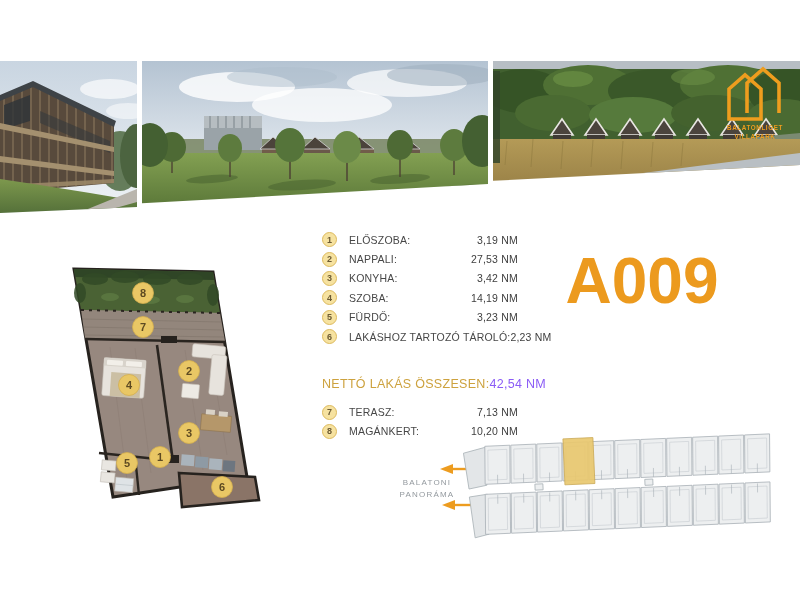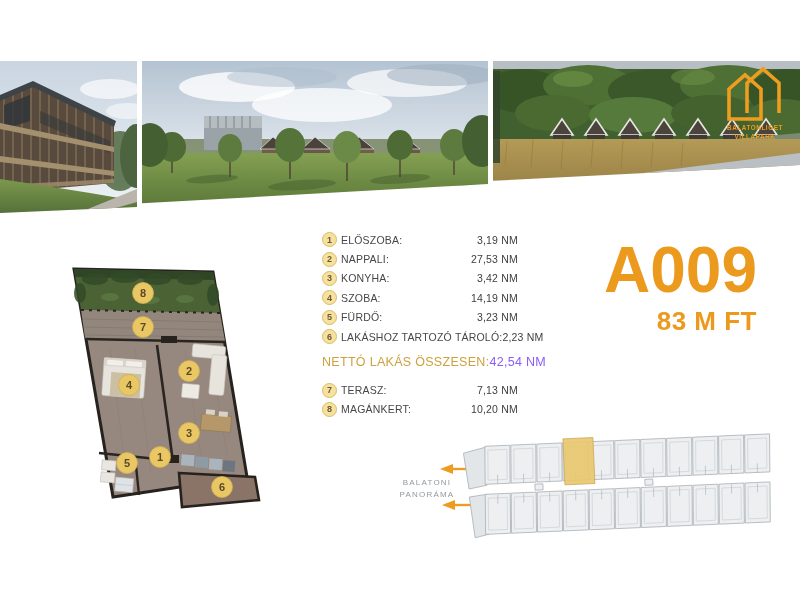--- a/index.html
+++ b/index.html
@@ -21,28 +21,28 @@
   
   .room-table{position:absolute;left:322px;top:230px;width:196px;}
   .room-row{display:flex;align-items:center;height:19.4px;}
   .badge{
     width:15px;height:15px;border-radius:50%;
     background:#F6E2A0;border:1px solid #DDBA5E;
     color:#6B5A33;font-size:9px;font-weight:bold;
     display:flex;align-items:center;justify-content:center;
     flex:0 0 auto;box-sizing:border-box;
   }
-  .room-label{margin-left:4px;font-size:10.5px;color:#474747;letter-spacing:.2px;white-space:nowrap;}
+  .room-label{margin-left:12px;font-size:10.5px;color:#474747;letter-spacing:.2px;white-space:nowrap;}
   .room-value{margin-left:auto;font-size:10.5px;color:#3E3E3E;letter-spacing:.2px;white-space:nowrap;text-align:center;}
-  .total-row{display:flex;align-items:center;margin:5px 0 7px 0;height:22px;}
+  .total-row{display:flex;align-items:center;margin:27px 0 7px 0;height:22px;}
   .total-label{font-size:12.5px;color:#CDA23E;letter-spacing:.3px;white-space:nowrap;}
   .total-value{margin-left:auto;font-size:12.5px;color:#8b5cf6;letter-spacing:.3px;white-space:nowrap;}
 
   
-  .unit-block{position:absolute;right:43px;top:240px;width:230px;text-align:right;}
+  .unit-block{position:absolute;right:43px;top:251px;width:230px;text-align:center;}
   .unit-code{font-size:64px;font-weight:800;line-height:.95;color:#EC9A1E;letter-spacing:0;}
   .price-label{margin-top:12px;font-size:19px;font-weight:700;color:#3B3E42;letter-spacing:.5px;}
   .price-value{margin-top:5px;font-size:26px;font-weight:800;color:#EC9A1E;letter-spacing:.5px;}
 
   
   #floorplan{left:55px;top:255px;width:230px;height:265px;}
   .fp-badge circle{fill:#E9C765;stroke:#D4AF4E;stroke-width:.8;}
   .fp-badge text{fill:#5D4A22;font-size:11px;font-weight:bold;text-anchor:middle;}
 
   
@@ -387,21 +387,20 @@
   </div>
   <div class="room-row">
     <span class="badge">8</span>
     <span class="room-label">MAGÁNKERT:</span>
     <span class="room-value">10,20 NM</span>
   </div>
 </div>
 
 <div class="unit-block">
   <div class="unit-code">A009</div>
-  <div class="price-value">83 M FT</div>
 </div>
 
 <svg id="siteplan" class="abs" viewBox="0 0 400 115">
   <text class="pan-label" x="32" y="55">BALATONI</text>
   <text class="pan-label" x="32" y="67">PANORÁMA</text>
   <g>
     <line class="pan-arrow" x1="80" y1="39" x2="56" y2="39"></line>
     <polygon class="pan-head" points="58,34 45,39 58,44"></polygon>
   </g>
   <g>

